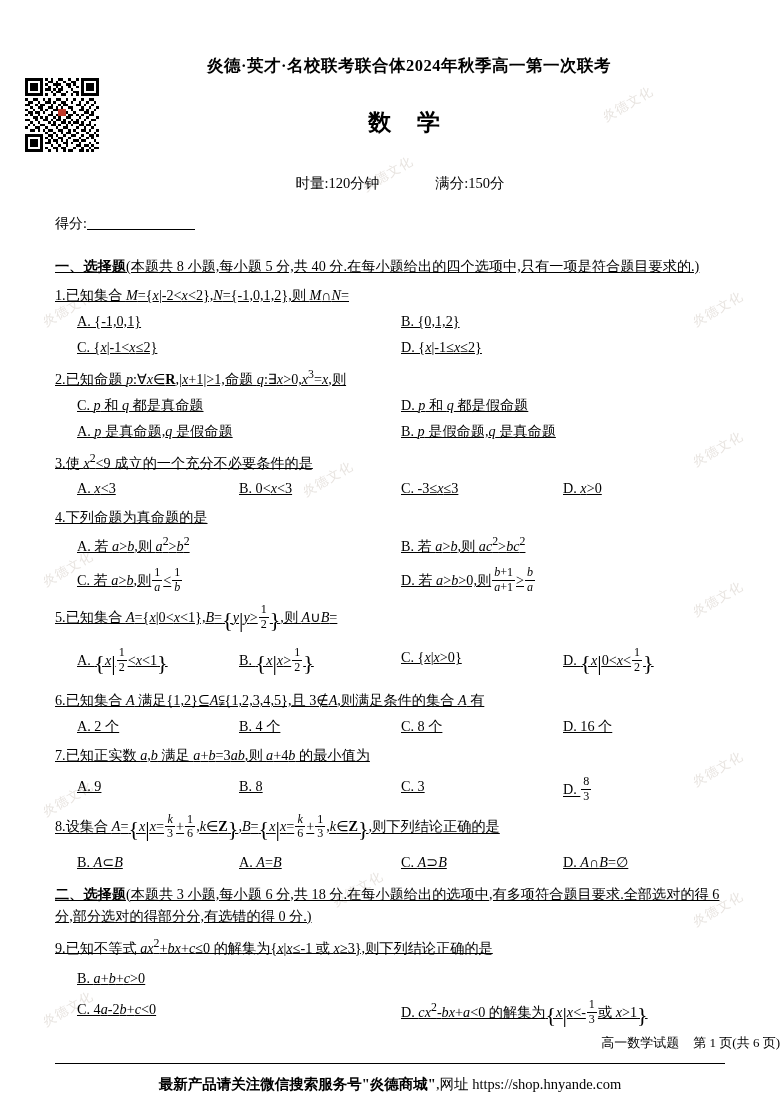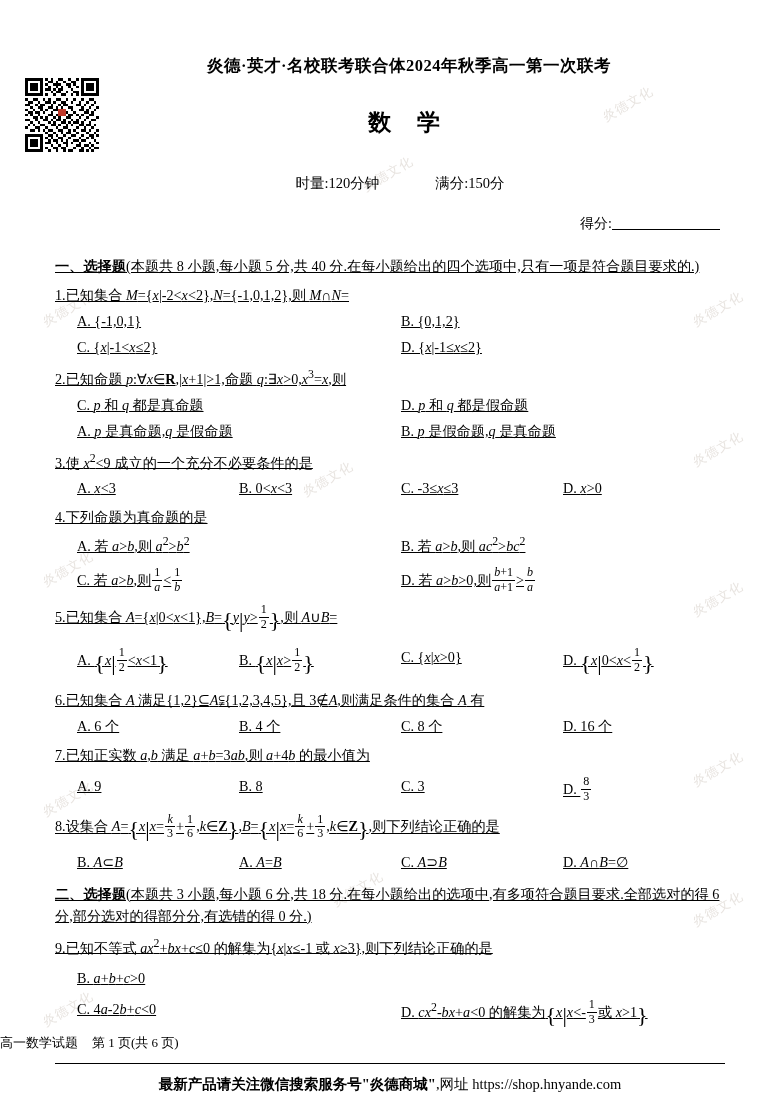--- a/index.html
+++ b/index.html
@@ -65,21 +65,20 @@
     z-index: 3;
   }
   .meta {
     text-align: center;
     font-size: 14.5px;
     margin-top: 36px;
     margin-left: 20px;
   }
   .meta .gap { display: inline-block; width: 56px; }
   .score-line {
-    text-align: right;
     font-size: 14px;
     margin-top: 22px;
     padding-right: 5px;
   }
   .score-line .blank {
     display: inline-block;
     width: 108px;
     border-bottom: 1px solid #000;
     vertical-align: -2px;
   }
@@ -121,21 +120,21 @@
   }
   .frac .num { display: block; border-bottom: 1px solid #000; padding: 0 2px; }
   .frac .den { display: block; padding: 0 2px; }
   .bigp { font-size: 1.55em; vertical-align: -0.22em; font-family: "Liberation Serif", serif; }
   
   .footer {
     position: absolute;
     bottom: 52px;
     left: 0;
     width: 780px;
-    text-align: left;
+    text-align: right;
     font-size: 13px;
     z-index: 2;
   }
   .footer .pg { margin-left: 14px; }
   .footline {
     position: absolute;
     bottom: 40px;
     left: 55px;
     width: 670px;
     border-top: 1px solid #000;
@@ -471,21 +470,21 @@
         <div>A. <span class="bigp">{</span><i>x</i><span class="bigp">|</span><span class="frac"><span class="num">1</span><span class="den">2</span></span>&lt;<i>x</i>&lt;1<span class="bigp">}</span></div>
         <div>B. <span class="bigp">{</span><i>x</i><span class="bigp">|</span><i>x</i>&gt;<span class="frac"><span class="num">1</span><span class="den">2</span></span><span class="bigp">}</span></div>
         <div>C. {<i>x</i>|<i>x</i>&gt;0}</div>
         <div>D. <span class="bigp">{</span><i>x</i><span class="bigp">|</span>0&lt;<i>x</i>&lt;<span class="frac"><span class="num">1</span><span class="den">2</span></span><span class="bigp">}</span></div>
       </div>
     </div>
 
     <div class="q tall">
       <div class="q-stem">6.已知集合 <i>A</i> 满足{1,2}⊆<i>A</i>⫋{1,2,3,4,5},且 3∉<i>A</i>,则满足条件的集合 <i>A</i> 有</div>
       <div class="opts four indent">
-        <div>A. 6 个</div>
+        <div>A. 2 个</div>
         <div>B. 4 个</div>
         <div>C. 8 个</div>
         <div>D. 16 个</div>
       </div>
     </div>
 
     <div class="q">
       <div class="q-stem">7.已知正实数 <i>a</i>,<i>b</i> 满足 <i>a</i>+<i>b</i>=3<i>ab</i>,则 <i>a</i>+4<i>b</i> 的最小值为</div>
       <div class="opts four indent tall">
         <div>A. 9</div>

